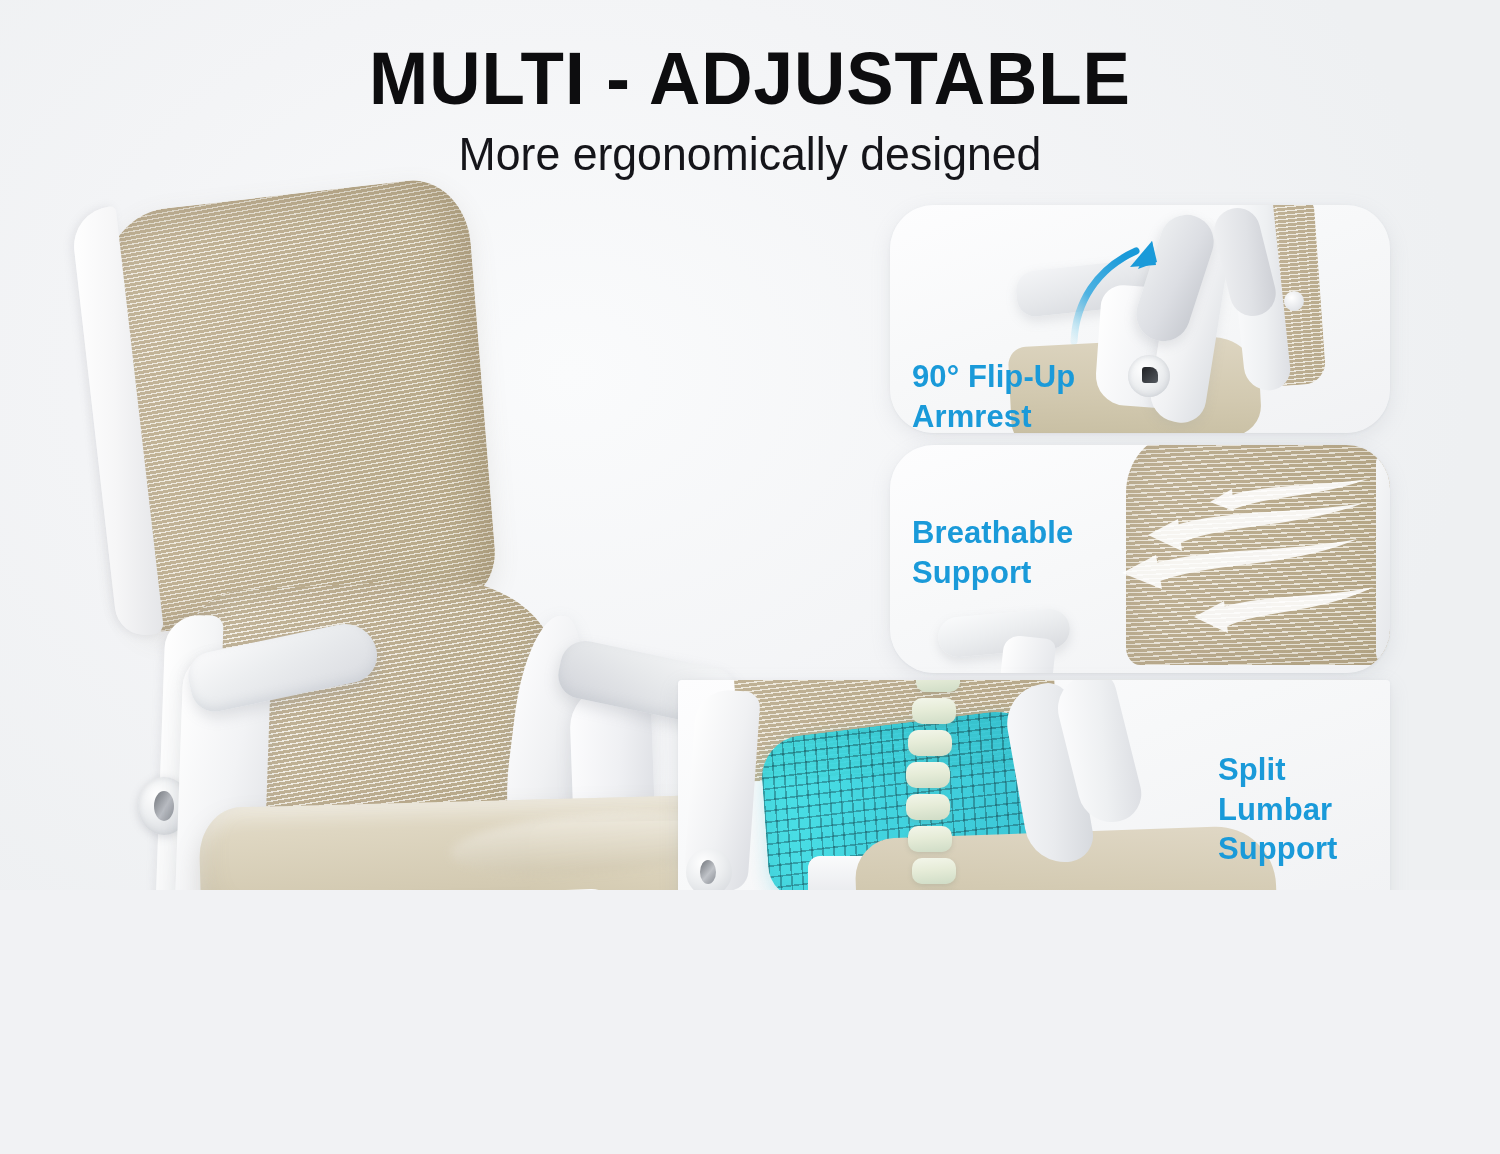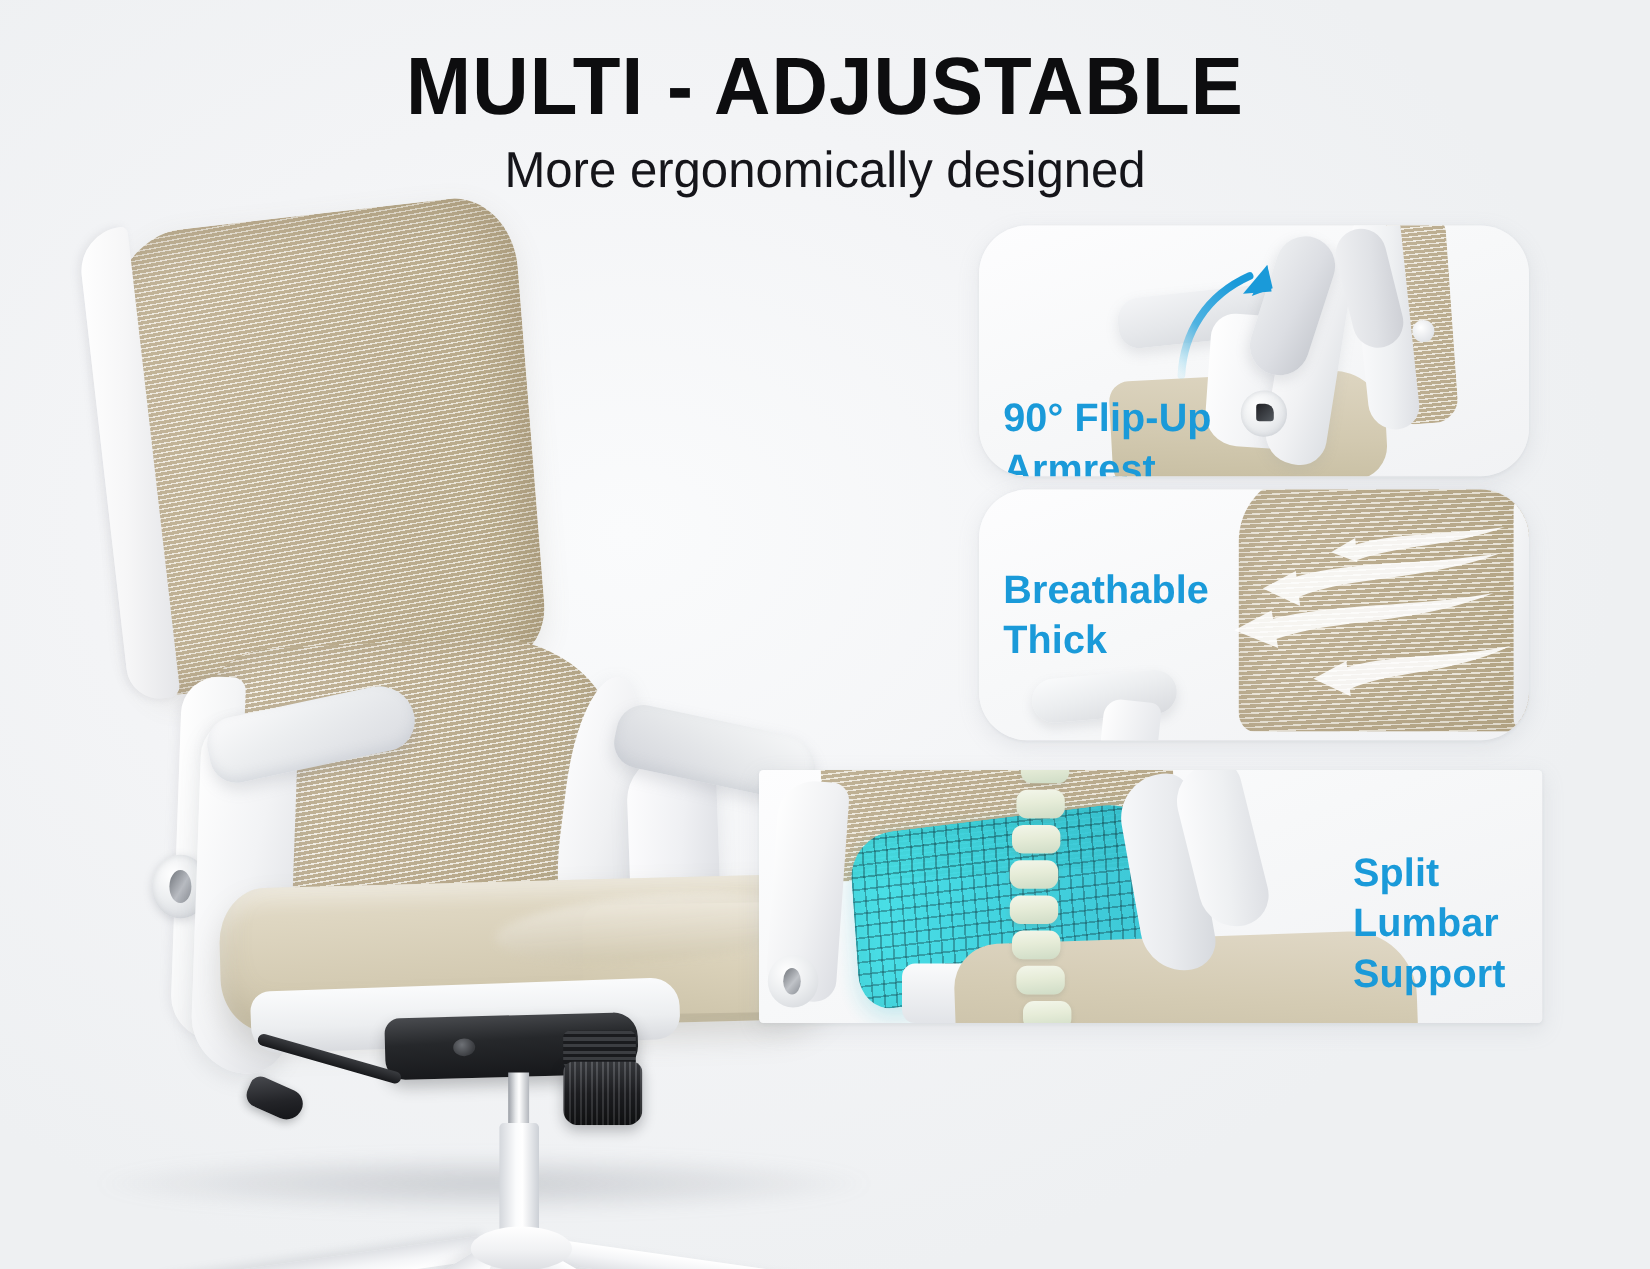--- a/index.html
+++ b/index.html
@@ -11,21 +11,21 @@
   }
 
   body {
     font-family: "Liberation Sans", sans-serif;
     background: #f1f2f4;
   }
 
   .canvas {
     position: relative;
     width: 1500px;
-    height: 1154px;
+    height: 890px;
     background:
       radial-gradient(ellipse 900px 700px at 38% 42%, #fafbfc 0%, #f3f4f6 55%, #eef0f2 100%);
     overflow: hidden;
     text-decoration: underline;
   }
 
   
   .header {
     position: absolute;
     top: 42px;
@@ -384,26 +384,26 @@
 
   .panel {
     position: absolute;
     background: linear-gradient(160deg, #fdfdfe 0%, #f7f8f9 45%, #f1f2f4 100%);
     box-shadow: 0 6px 20px rgba(150,155,165,0.16), 0 1px 3px rgba(150,155,165,0.12);
     overflow: hidden;
   }
 
   .p1 { left: 890px; top: 205px; width: 500px; height: 228px; border-radius: 44px; }
   .p2 { left: 890px; top: 445px; width: 500px; height: 228px; border-radius: 44px; }
-  .p3 { left: 678px; top: 700px; width: 712px; height: 230px; border-radius: 4px; margin-left: 12px; }
+  .p3 { left: 678px; top: 680px; width: 712px; height: 230px; border-radius: 4px; }
   .p4 { left: 678px; top: 922px; width: 712px; height: 210px; border-radius: 44px 44px 44px 44px; }
 
   .flabel {
     position: absolute;
-    font-size: 36px;
+    font-size: 31px;
     font-weight: bold;
     line-height: 1.28;
     letter-spacing: 0.1px;
     white-space: pre-line;
     z-index: 12;
   }
   .l1 { left: 22px;  top: 152px; }
   .l2 { left: 22px;  top: 68px;  }
   .l3 { left: 540px; top: 70px;  }
   .l4 { left: 556px; top: 14px;  }
@@ -859,21 +859,21 @@
           <path d="M126,28 L104,41 L128,50 Z"></path>
           <path d="M64,66 C116,48 180,54 258,42 C186,68 122,62 74,82 Z"></path>
           <path d="M72,58 L42,74 L76,90 Z"></path>
           <path d="M42,104 C104,86 176,92 252,78 C178,108 110,100 54,120 Z"></path>
           <path d="M50,94 L16,112 L56,128 Z"></path>
           <path d="M110,148 C158,132 212,138 268,126 C208,154 158,148 120,166 Z"></path>
           <path d="M118,140 L88,156 L122,172 Z"></path>
         </g>
       </svg>
       <div class="flabel l2" style="color:#1a9ad9;">Breathable
-Thick</div>
+Support</div>
     </div>
 
     <div class="panel p3">
       <div class="mesh-top"></div>
       <div class="seatplate"></div>
       <div class="lumbar"></div>
       <div class="seatp"></div>
       <div class="spine">
         <div class="vert" style="top:6px;   left:16px;"></div>
         <div class="vert" style="top:38px;  left:12px;"></div>

